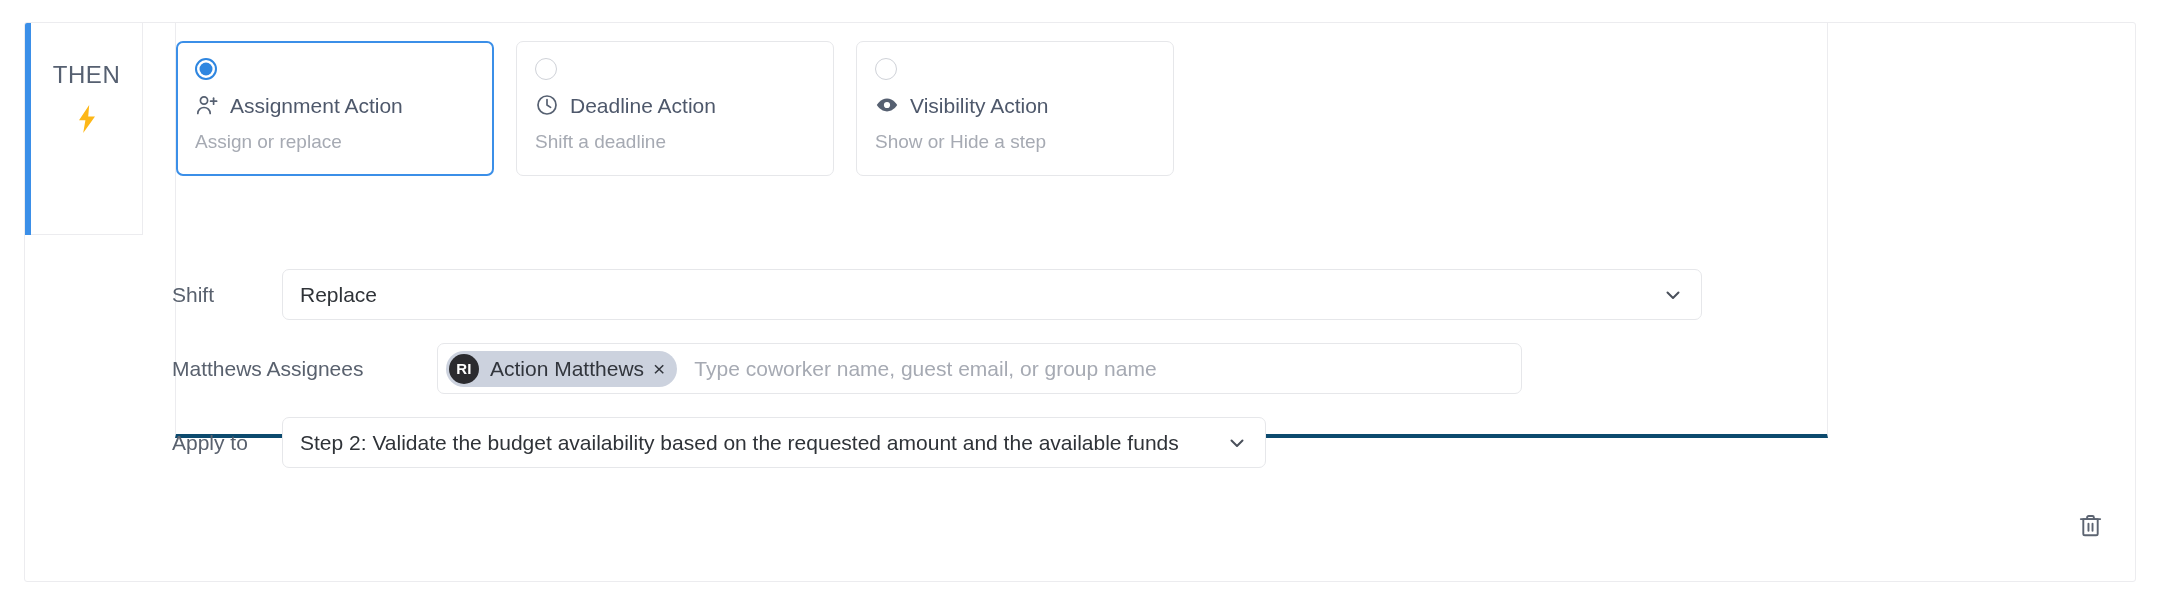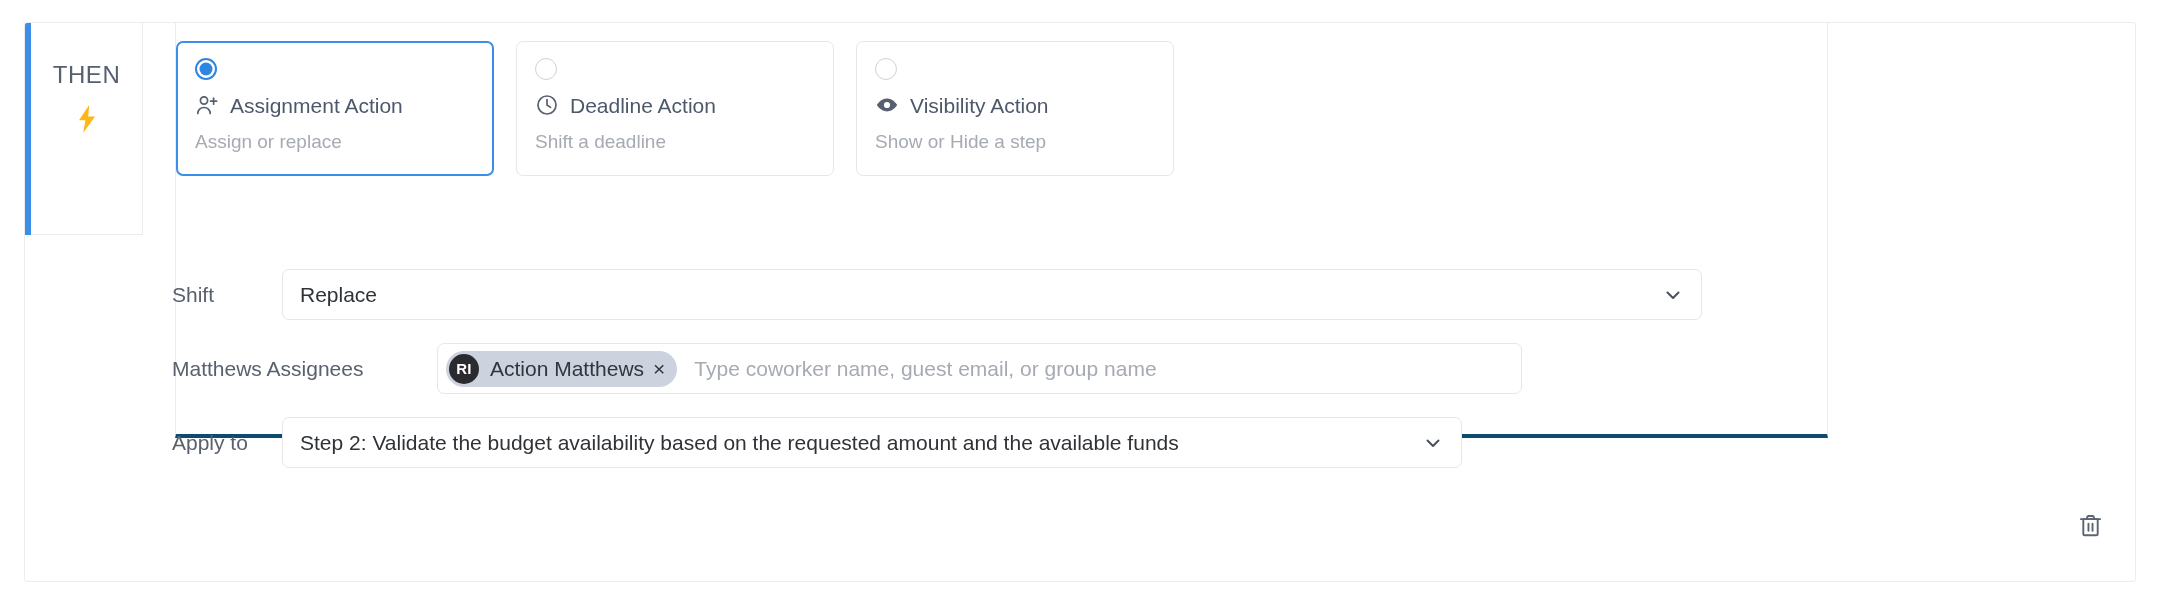--- a/index.html
+++ b/index.html
@@ -191,21 +191,21 @@
     color: #4a505b;
   }
   .chevron svg { display: block; }
 
   .lbl-action   { position: absolute; left: 147px; top: 260px; }
   .lbl-fallback { position: absolute; left: 147px; top: 334px; }
   .lbl-applyto  { position: absolute; left: 147px; top: 408px; }
 
   .fld-action   { position: absolute; left: 257px; top: 246px; width: 1420px; }
   .fld-fallback { position: absolute; left: 368px; top: 320px; width: 1085px; padding-left: 8px; margin-left: 44px; }
-  .fld-applyto  { position: absolute; left: 257px; top: 394px; width: 1180px; }
+  .fld-applyto  { position: absolute; left: 257px; top: 394px; width: 984px; }
 
   
   .chip {
     display: inline-flex;
     align-items: center;
     gap: 11px;
     height: 36px;
     border-radius: 18px;
     background: #ccd2de;
     padding: 0 12px 0 3px;

